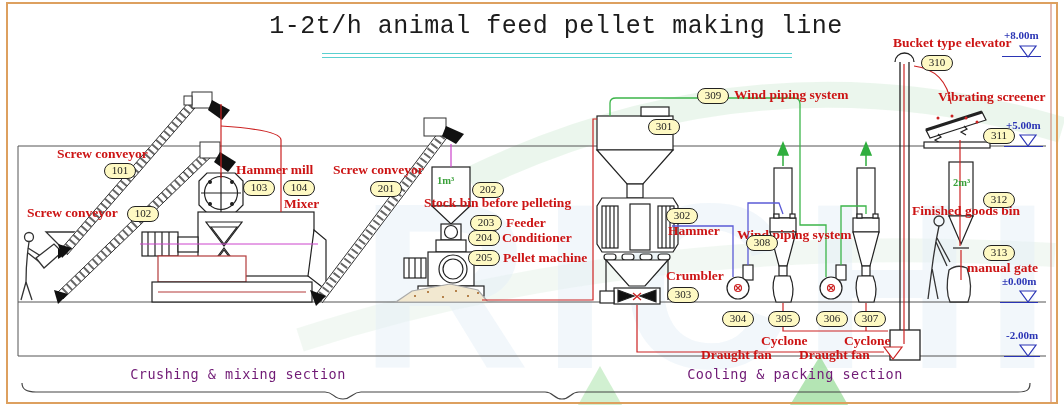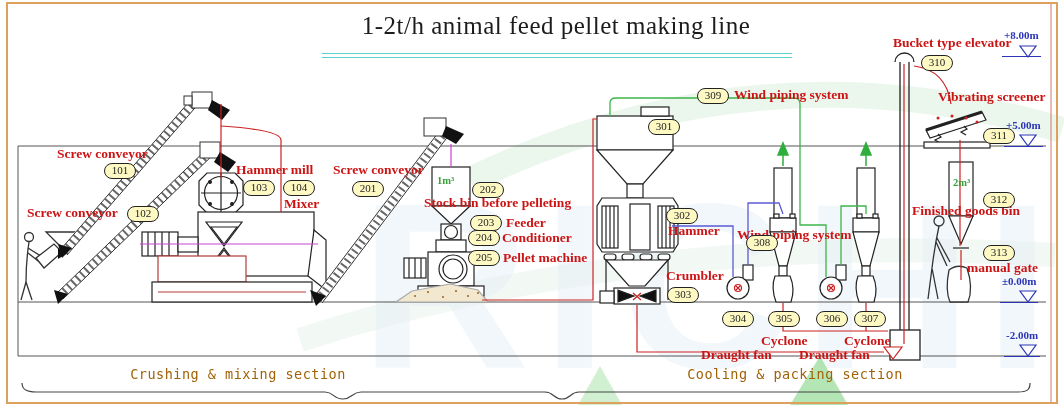--- a/index.html
+++ b/index.html
@@ -8,25 +8,25 @@
   .art{position:absolute;left:0;top:0;}
   .lbl{position:absolute;color:#cc1414;font-family:"Liberation Serif",serif;
        font-weight:bold;font-size:13.5px;line-height:14px;white-space:nowrap;}
   .tag{position:absolute;box-sizing:border-box;width:32px;height:16px;border:1.3px solid #222;
        border-radius:9px;background:#fef9c3;color:#222;font-size:11px;line-height:13px;
        text-align:center;font-family:"Liberation Serif",serif;}
   .cap{position:absolute;color:#3aa03a;font-size:10.5px;font-weight:bold;white-space:nowrap;}
   .elev{position:absolute;color:#2b35b5;font-size:11px;font-weight:bold;white-space:nowrap;
         border-bottom:1px solid #2b35b5;padding:0 2px 15px 2px;}
   .title{position:absolute;left:556px;top:12px;transform:translateX(-50%);
-         font-family:Liberation Serif, serif;font-size:25px;color:#1c1c1c;
+         font-family:Liberation Mono, monospace;font-size:25px;color:#1c1c1c;
          letter-spacing:0.5px;white-space:nowrap;}
   .t-under{position:absolute;left:322px;width:470px;height:0;border-top:1.5px solid #5ad0d0;}
   .section-lbl{position:absolute;top:366px;transform:translateX(-50%);
-        font-family:"DejaVu Sans Mono",monospace;font-size:13.5px;color:#a16207;
+        font-family:"DejaVu Sans Mono",monospace;font-size:13.5px;color:#701a75;
         letter-spacing:0.5px;white-space:nowrap;}
 </style>
 </head>
 <body>
 
 <div class="stage">
 
 <svg class="art" width="1064" height="408" viewBox="0 0 1064 408">
 
   <g opacity="0.5">
@@ -303,21 +303,21 @@
 <div class="lbl" style="left:912px;top:204px">Finished goods bin</div>
 <div class="lbl" style="left:967px;top:261px">manual gate</div>
 
 <div class="cap" style="left:437px;top:175px">1m³</div>
 <div class="cap" style="left:953px;top:177px">2m³</div>
 
 <div class="tag" style="left:104px;top:163px">101</div>
 <div class="tag" style="left:127px;top:206px">102</div>
 <div class="tag" style="left:243px;top:180px">103</div>
 <div class="tag" style="left:283px;top:180px">104</div>
-<div class="tag" style="left:352px;top:181px">201</div>
+<div class="tag" style="left:370px;top:181px">201</div>
 <div class="tag" style="left:472px;top:182px">202</div>
 <div class="tag" style="left:470px;top:215px">203</div>
 <div class="tag" style="left:468px;top:230px">204</div>
 <div class="tag" style="left:468px;top:250px">205</div>
 <div class="tag" style="left:648px;top:119px">301</div>
 <div class="tag" style="left:666px;top:208px">302</div>
 <div class="tag" style="left:667px;top:287px">303</div>
 <div class="tag" style="left:722px;top:311px">304</div>
 <div class="tag" style="left:768px;top:311px">305</div>
 <div class="tag" style="left:816px;top:311px">306</div>

